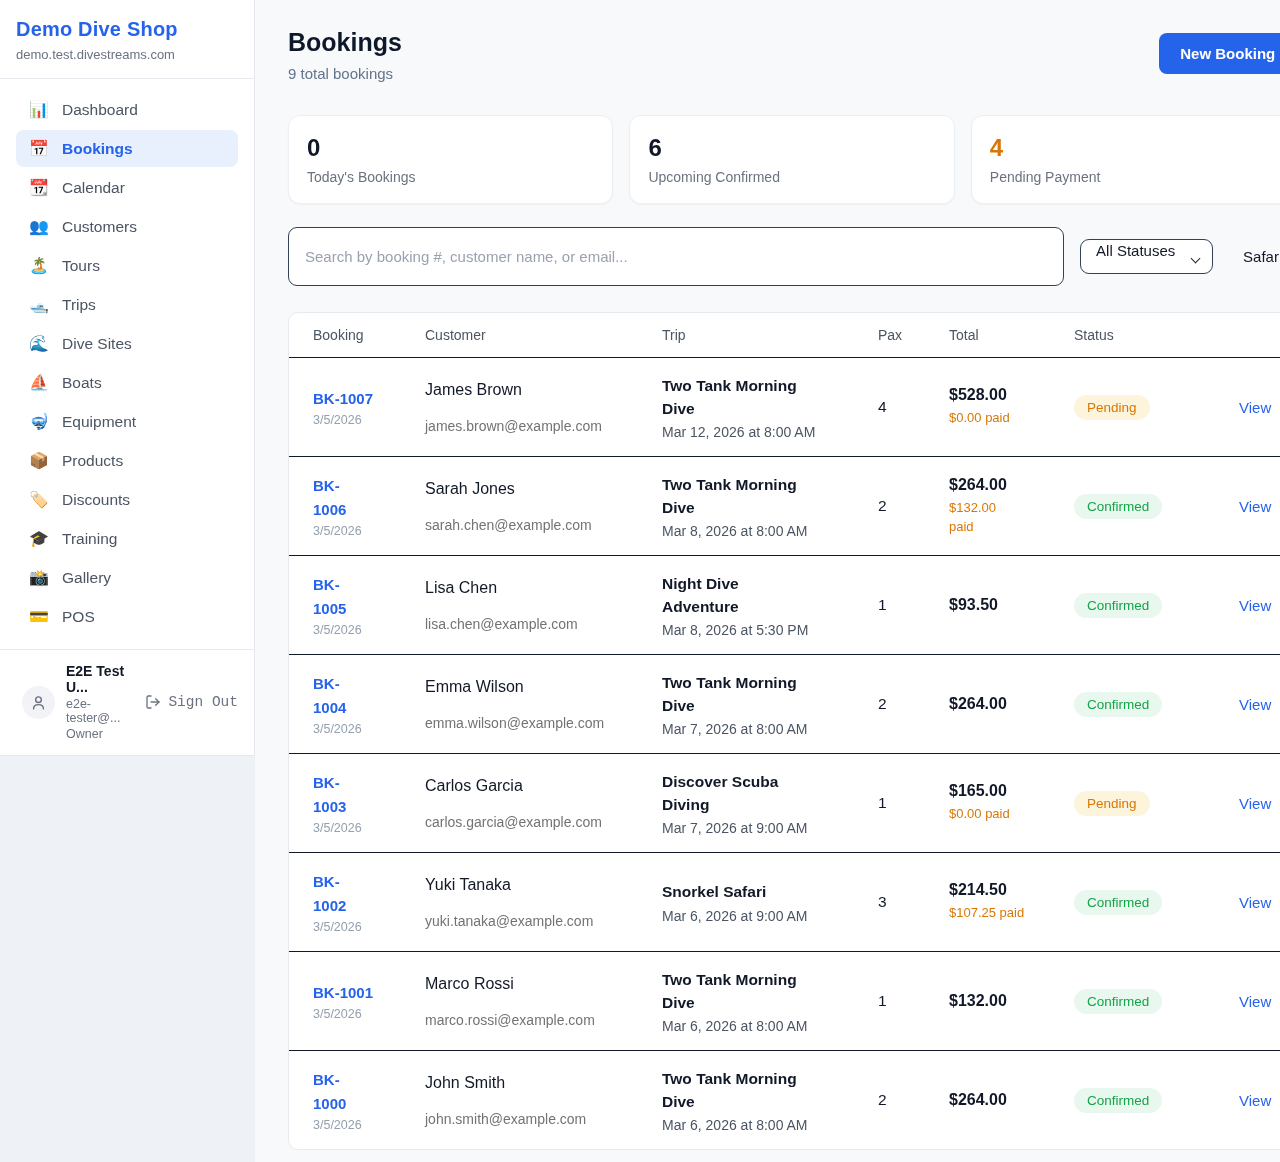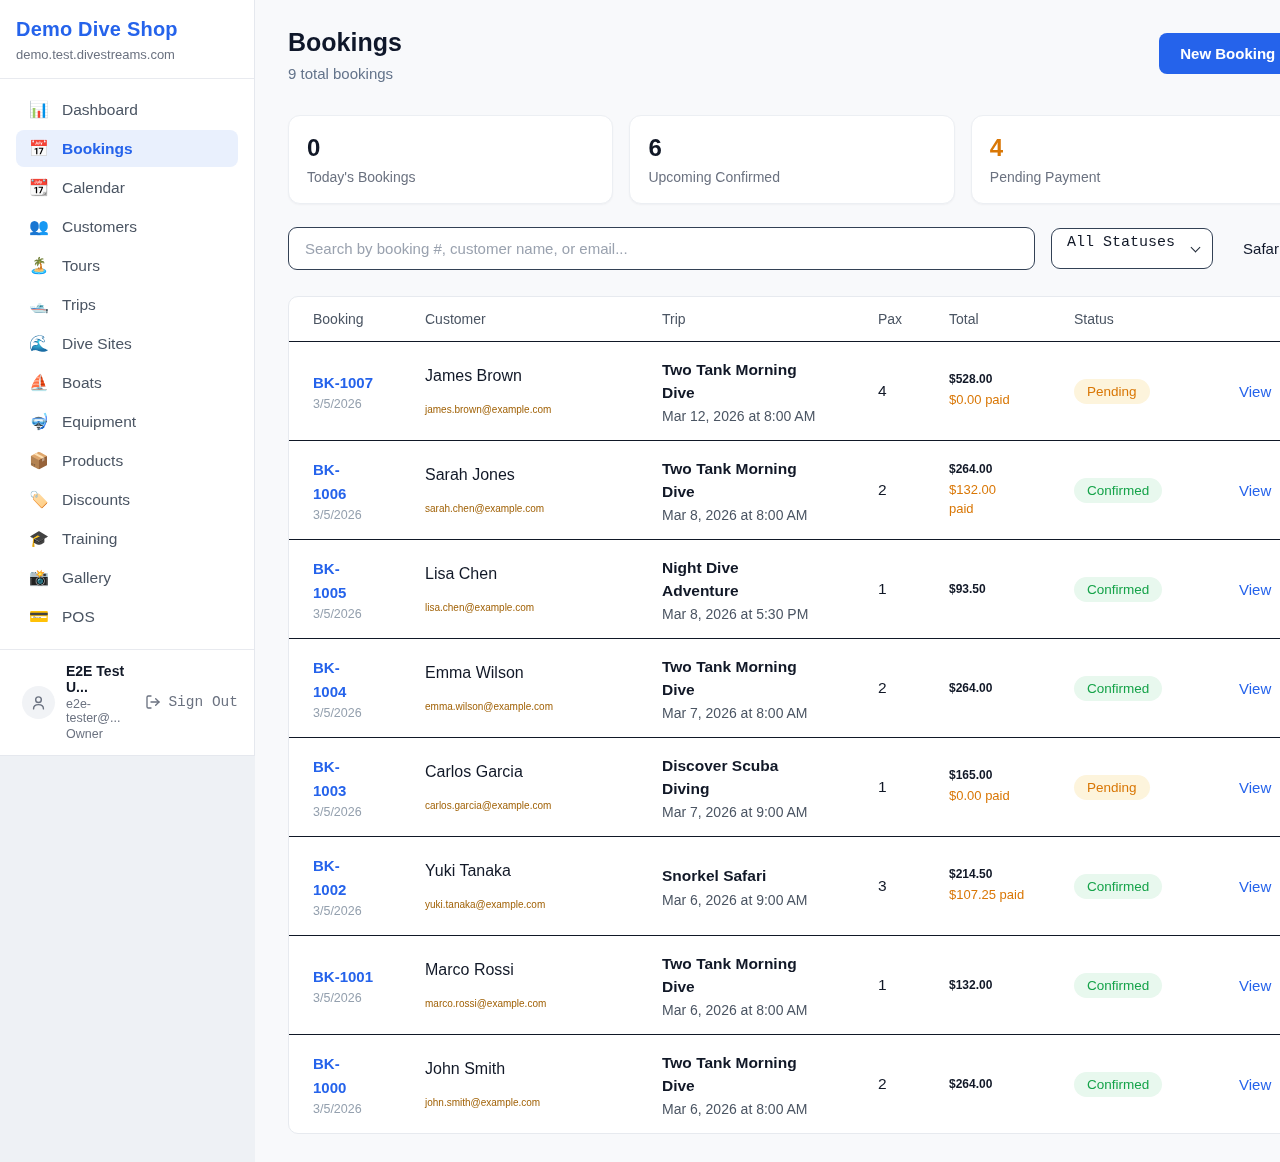--- a/index.html
+++ b/index.html
@@ -65,31 +65,31 @@
   .stat-card {
     flex: 1; background: #fff; border: 1px solid #eceff3; border-radius: 12px;
     padding: 18px 18px; box-shadow: 0 1px 2px rgba(16,24,40,.04);
   }
   .stat-value { font-size: 24px; font-weight: bold; color: #111827; }
   .stat-value.accent { color: #d97706; }
   .stat-label { font-size: 14px; color: #6b7280; margin-top: 7px; }
 
   .filter-row { display: flex; align-items: center; gap: 16px; margin-top: 23px; }
   .search-input {
-    flex: 1; height: 43px; border: 1px solid #334155; border-radius: 9px;
+    flex: 1; height: 59px; border: 1px solid #334155; border-radius: 9px;
     padding: 0 16px; font-size: 15px; font-family: inherit; color: #111827;
     background: #fff; outline: none;
   }
   .search-input::placeholder { color: #9aa2af; }
   .select-wrap { position: relative; }
   .status-select {
     appearance: none; -webkit-appearance: none;
-    height: 41px; border: 1px solid #334155; border-radius: 9px;
+    height: 35px; border: 1px solid #334155; border-radius: 9px;
     background: #fff; padding: 0 36px 12px 15px; font-size: 15px;
-    font-family: Liberation Mono, monospace; color: #111827; cursor: pointer; outline: none;
+    font-family: Liberation Sans, sans-serif; color: #111827; cursor: pointer; outline: none;
   }
   .select-chevron {
     position: absolute; right: 14px; top: 16px;
     width: 7px; height: 7px; pointer-events: none;
     border-right: 1.6px solid #1f2937; border-bottom: 1.6px solid #1f2937;
     transform: rotate(45deg);
   }
   .filter-btn {
     background: none; border: none; font-family: inherit;
     font-size: 15px; color: #0f172a; cursor: pointer; padding: 0 14px;
@@ -111,25 +111,25 @@
   .trow { border-top: 1px solid #111827; min-height: 99px; padding-top: 14px; padding-bottom: 14px; }
   .cell { font-size: 15px; }
   .bk {
     display: inline-block; max-width: 48px;
     color: #2563eb; font-weight: bold; font-size: 15px;
     line-height: 1.55; text-decoration: none; cursor: pointer;
   }
   .bk.nowrap { max-width: none; white-space: nowrap; }
   .bdate { color: #94a0ae; font-size: 12.5px; margin-top: 3px; }
   .cname { color: #111827; font-size: 16px; }
-  .cemail { color: #a16207; font-size: 10px; margin-top: 19px; }
+  .cemail { color: #737373; font-size: 14px; margin-top: 19px; }
   .tname { color: #111827; font-size: 15.5px; font-weight: bold; max-width: 155px; line-height: 1.5; }
   .tdate { color: #4b5563; font-size: 14px; margin-top: 4px; }
   .pax { color: #111827; font-size: 15.5px; }
-  .amount { color: #111827; font-size: 12px; font-weight: bold; }
+  .amount { color: #111827; font-size: 16px; font-weight: bold; }
   .paid { color: #d97706; font-size: 13px; margin-top: 5px; line-height: 1.45; }
   .paid.two-lines { max-width: 56px; }
   .badge {
     display: inline-block; padding: 5px 13px; border-radius: 999px;
     font-size: 13.5px;
   }
   .badge.pending { background: #fdf4dc; color: #d97706; }
   .badge.confirmed { background: #e8f8ee; color: #16a34a; }
   .view-link { color: #2563eb; font-size: 15px; text-decoration: none; cursor: pointer; margin-left: 44px; }
 </style>

